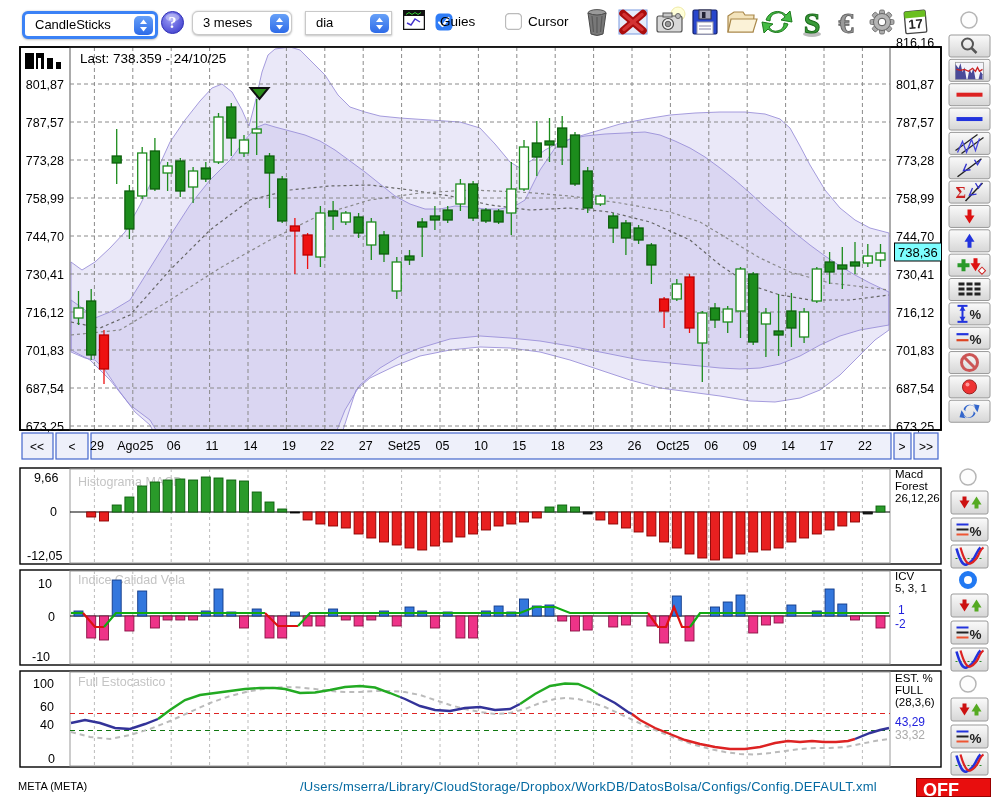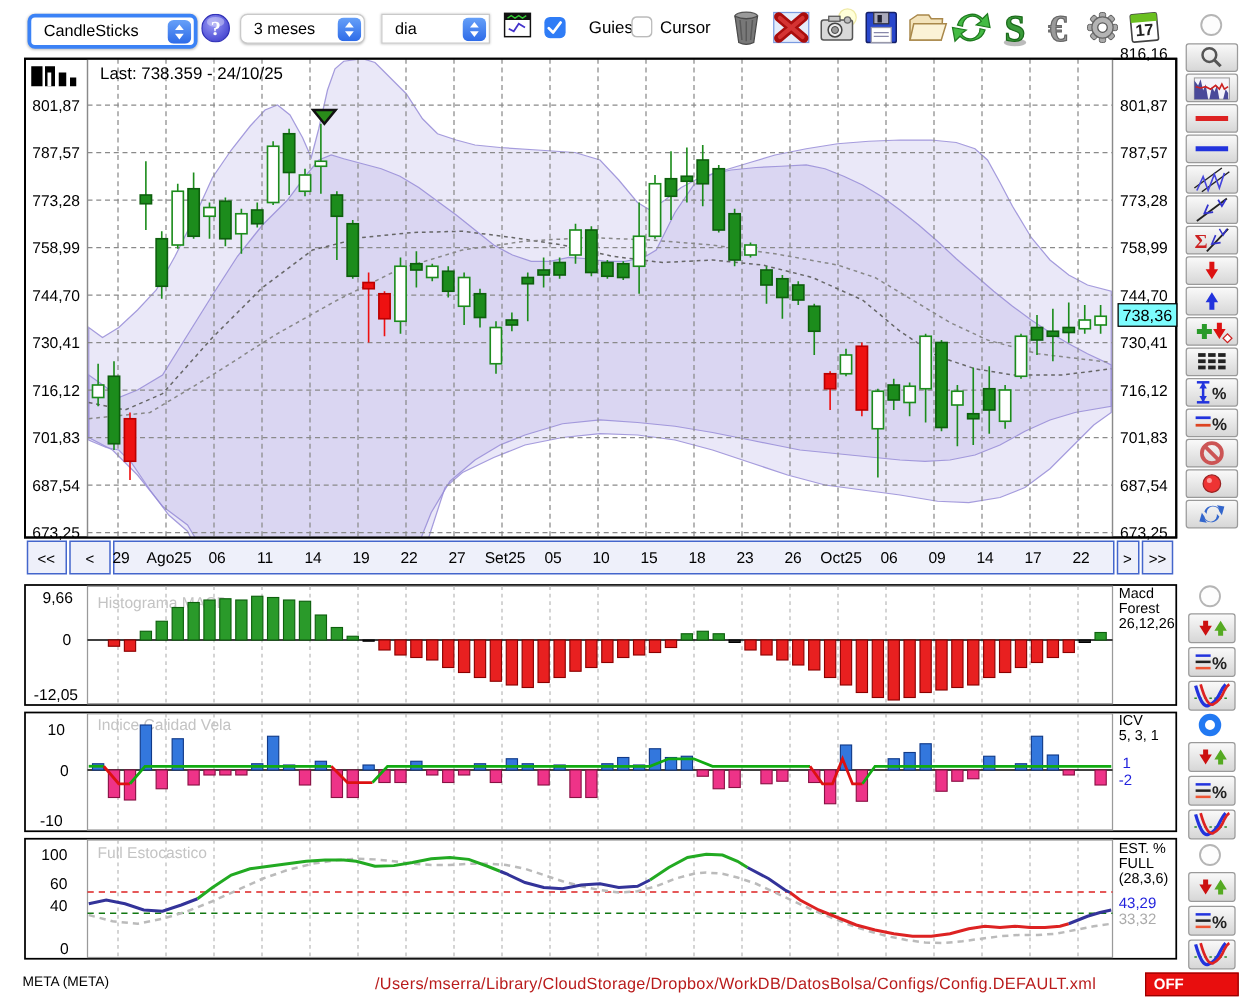--- a/index.html
+++ b/index.html
@@ -681,21 +681,21 @@
 <svg style="position:absolute;left:403px;top:10px;" width="22" height="20">
     <rect x="0.5" y="0.5" width="21" height="19" fill="#fff" stroke="#111" stroke-width="1.5"></rect>
     <rect x="1" y="1" width="20" height="5" fill="#111"></rect>
     <polyline points="3,4.5 6,2.5 9,4.5 12,2.5 15,4.5 18,2.5" stroke="#3c3" stroke-width="1" fill="none"></polyline>
     <polyline points="4,13 8,15 12,9 17,12" stroke="#4433cc" stroke-width="1.4" fill="none"></polyline>
   </svg>
 <svg style="position:absolute;left:435px;top:13px;" width="18" height="18">
     <rect x="0.5" y="0.5" width="17" height="17" rx="4.5" fill="#2f7cf6"></rect>
     <path d="M4,9.5 L7.5,13 L13.5,5" stroke="#fff" stroke-width="2.2" fill="none" stroke-linecap="round" stroke-linejoin="round"></path>
   </svg>
-<span style="position:absolute;left:471px;top:14px;font-size:13.5px;">Guies</span>
+<span style="position:absolute;left:440px;top:14px;font-size:13.5px;">Guies</span>
 <svg style="position:absolute;left:505px;top:13px;" width="17" height="17">
     <rect x="0.5" y="0.5" width="16" height="16" rx="4" fill="#fff" stroke="#bbb" stroke-width="1.3"></rect>
   </svg>
 <span style="position:absolute;left:528px;top:14px;font-size:13.5px;text-align:center;">Cursor</span>
 <svg style="position:absolute;left:580px;top:4px;" width="360" height="34">
     <ellipse cx="17" cy="9" rx="9" ry="3.4" fill="#9a9a9a" stroke="#555" stroke-width="1"></ellipse>
     <path d="M8,9 L11,30 Q17,33 23,30 L26,9 Q17,13 8,9 Z" fill="#787878" stroke="#4a4a4a" stroke-width="1"></path>
     <path d="M12,12 L13.5,28 M17,13 L17,29 M22,12 L20.5,28" stroke="#5a5a5a" stroke-width="1.2" fill="none"></path>
     <rect x="39" y="6" width="28" height="24" fill="#e4ecfa" stroke="#7a9ae0" stroke-width="1"></rect>
     <line x1="43" y1="9.5" x2="63" y2="26.5" stroke="#aa0d0d" stroke-width="7.5" stroke-linecap="round"></line>
@@ -731,15 +731,15 @@
     <rect x="299.5" y="6" width="5" height="8" rx="1.5" fill="#aaa" stroke="#666" stroke-width="0.8" transform="rotate(315 302 18)"></rect>
     <circle cx="302" cy="18" r="8.5" fill="#b4b4b4" stroke="#666" stroke-width="1"></circle>
     <circle cx="302" cy="18" r="3.8" fill="#fff" stroke="#555" stroke-width="1"></circle>
     <g transform="rotate(-5 335 18)">
       <rect x="325" y="7" width="21" height="22" rx="1.5" fill="#fff" stroke="#444" stroke-width="1.3"></rect>
       <path d="M325,8.5 q0,-1.5 1.5,-1.5 l18,0 q1.5,0 1.5,1.5 l0,5 -21,0 z" fill="#6abf20"></path>
       <text x="335.5" y="24.5" font-size="13" font-weight="bold" fill="#222" text-anchor="middle" font-family="Liberation Sans">17</text>
     </g>
   </svg>
 <span style="position:absolute;left:18px;top:780px;font-size:11px;">META (META)</span>
-<span style="position:absolute;left:300px;top:779px;font-size:13px;letter-spacing:0.25px;color:#b91c1c;">/Users/mserra/Library/CloudStorage/Dropbox/WorkDB/DatosBolsa/Configs/Config.DEFAULT.xml</span>
+<span style="position:absolute;left:300px;top:779px;font-size:13px;letter-spacing:0.25px;color:#0369a1;">/Users/mserra/Library/CloudStorage/Dropbox/WorkDB/DatosBolsa/Configs/Config.DEFAULT.xml</span>
 <div style="position:absolute;left:916px;top:778px;width:73px;height:17px;background:#e80e0e;border:1px solid #990000;">
-    <span style="position:absolute;left:6px;top:1px;font-size:12px;font-weight:bold;color:#fff;">OFF</span>
+    <span style="position:absolute;left:6px;top:1px;font-size:18px;font-weight:bold;color:#fff;">OFF</span>
   </div>
 </body></html>

